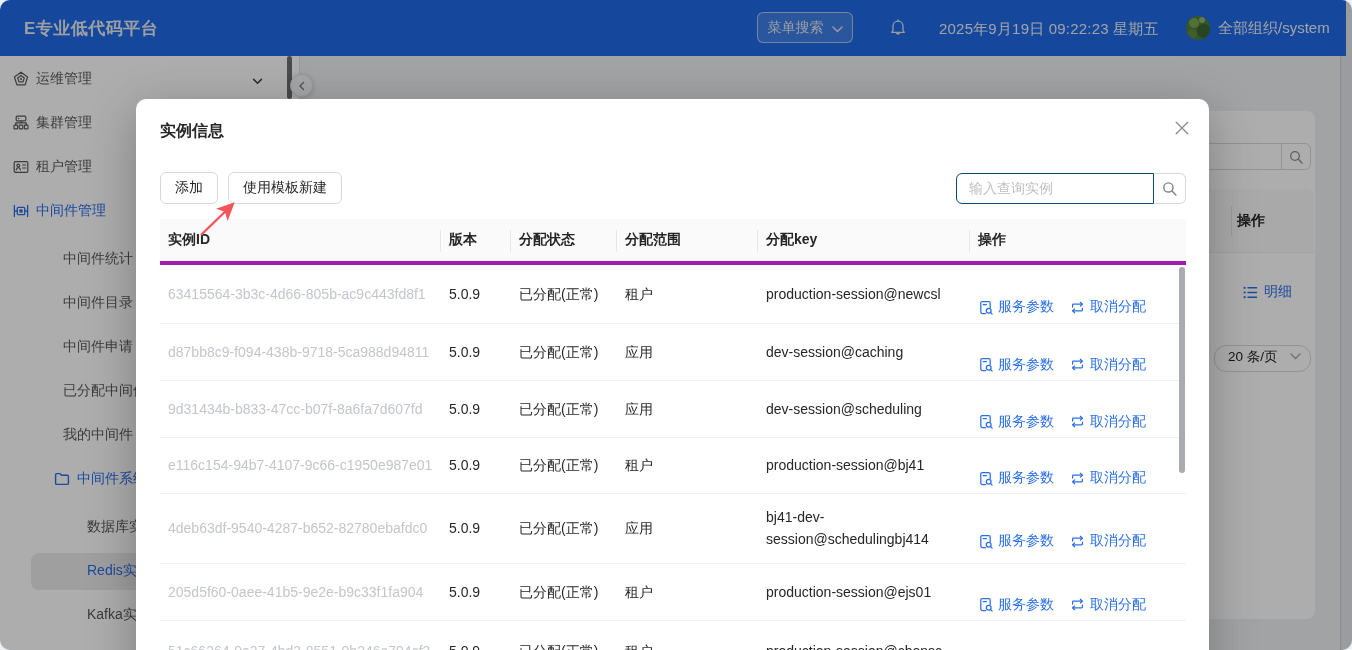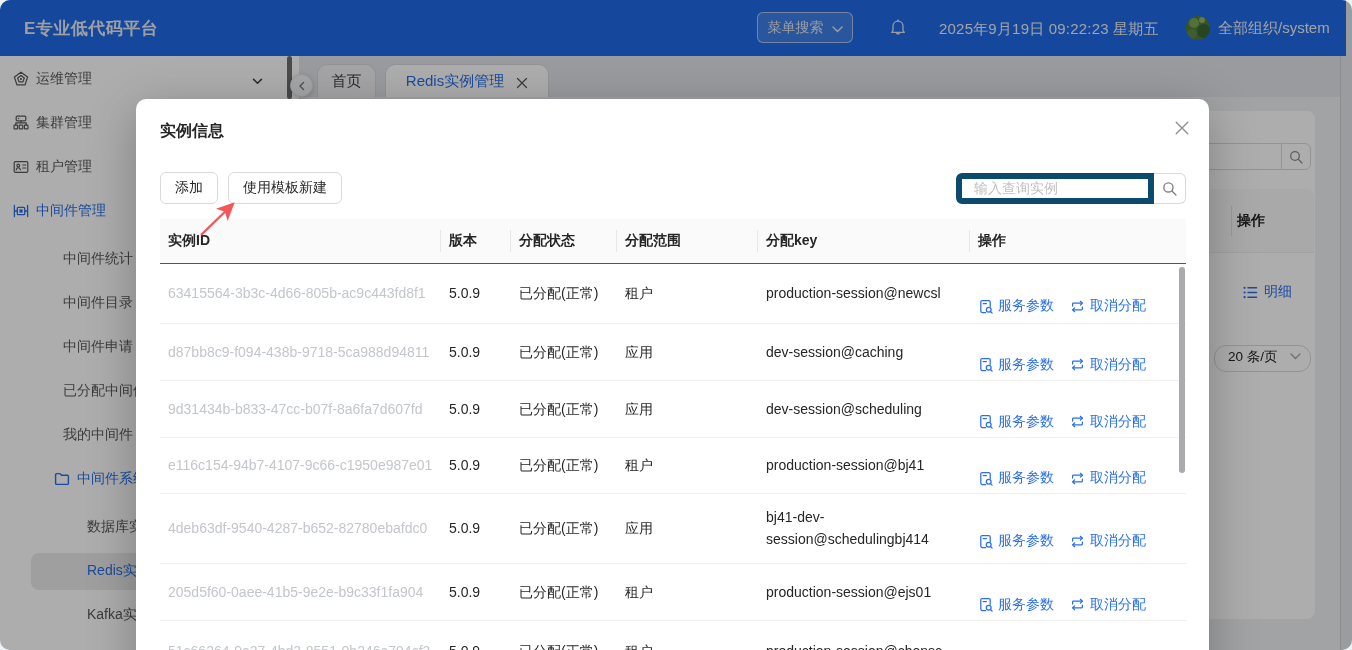--- a/index.html
+++ b/index.html
@@ -73,28 +73,28 @@
   .modal { position:absolute; left:136px; top:99px; width:1073px; height:620px; background:#fff;
     border-radius:10px; box-shadow:0 12px 48px rgba(0,0,0,.28); z-index:50; }
   .m-title { position:absolute; left:24px; top:22px; font-size:16px; font-weight:700; color:#262626; }
   .m-close { position:absolute; right:20px; top:22px; width:14px; height:14px; cursor:pointer; }
   .m-btn { position:absolute; top:73px; height:32px; border:1px solid #d9d9d9; border-radius:6px; background:#fff;
     font-size:14px; color:#262626; display:flex; align-items:center; justify-content:center; cursor:pointer;
     font-family:inherit; }
   .m-btn.b-add { left:24px; width:58px; }
   .m-btn.b-tpl { left:92px; width:114px; }
   .m-search { position:absolute; right:23px; top:73.5px; display:flex; height:31px; }
-  .m-search input { width:198px; height:31px; border:6px solid #0c4a6e; border-radius:6px 0 0 6px;
+  .m-search input { width:198px; height:31px; border:1px solid #0c4a6e; border-radius:6px 0 0 6px;
     padding:0 12px; font-size:14px; color:#262626; outline:none; font-family:inherit; }
   .m-search input::placeholder { color:#bfbfbf; }
   .m-search .sbtn { width:32px; height:31px; border:1px solid #d9d9d9; border-left:none; border-radius:0 6px 6px 0;
     background:#fff; display:flex; align-items:center; justify-content:center; cursor:pointer; }
   .m-tablewrap { position:absolute; left:24px; top:120px; width:1026px; height:500px; overflow:hidden; }
   table.grid { width:1026px; border-collapse:collapse; table-layout:fixed; }
-  .grid th { height:44px; background:#fafafa; border-bottom:1px solid #a21caf; font-size:14px; font-weight:700;
+  .grid th { height:44px; background:#fafafa; border-bottom:4px solid #a21caf; font-size:14px; font-weight:700;
     color:#262626; text-align:left; padding:0 8px; position:relative; }
   .grid th.divider::after { content:""; position:absolute; right:0; top:11px; height:22px; width:1px; background:#e7e7e7; }
   .grid td { border-bottom:1px solid #f0f0f0; font-size:14px; color:#262626; padding:0 8px; vertical-align:middle;
     line-height:22px; }
   .grid td.c-id { color:#c3c6cb; }
   .act { display:inline-flex; align-items:center; gap:5px; color:#2a6fe8; cursor:pointer; white-space:nowrap; }
   .act + .act { margin-left:16px;margin-top:28px; }
   .act .ic { width:15px; height:15px; }
   .m-thumb { position:absolute; left:1043px; top:168px; width:6px; height:206px; background:#a9abaf; border-radius:3px; z-index:55; }
 
@@ -203,33 +203,20 @@
         <div class="side-item lv3 active selected">
           <span class="txt">Redis实例</span>
         </div>
         <div class="side-item lv3">
           <span class="txt">Kafka实例</span>
         </div>
       </div>
     <div class="side-thumb"></div>
   </aside>
 
-  <div class="tabbar">
-    <div class="tab t-home">
-      <span>首页</span>
-    </div>
-    <div class="tab t-active">
-      <span>Redis实例管理</span>
-      <span class="tclose">
-        <svg width="12" height="12" viewBox="0 0 12 12">
-            <path d="M1.5 1.5l9 9M10.5 1.5l-9 9" stroke="#595959" stroke-width="1.3" stroke-linecap="round"></path>
-          </svg>
-      </span>
-    </div>
-  </div>
   <div class="scrollLeftBtn">
     <svg width="10" height="10" viewBox="0 0 10 10">
         <path d="M6.5 1.5L3 5l3.5 3.5" fill="none" stroke="#7b7b7b" stroke-width="1.4" stroke-linecap="round"></path>
       </svg>
   </div>
 
   <div class="content"></div>
   <div class="card"></div>
   <div class="bsearch-input"></div>
   <div class="bsearch-btn">

